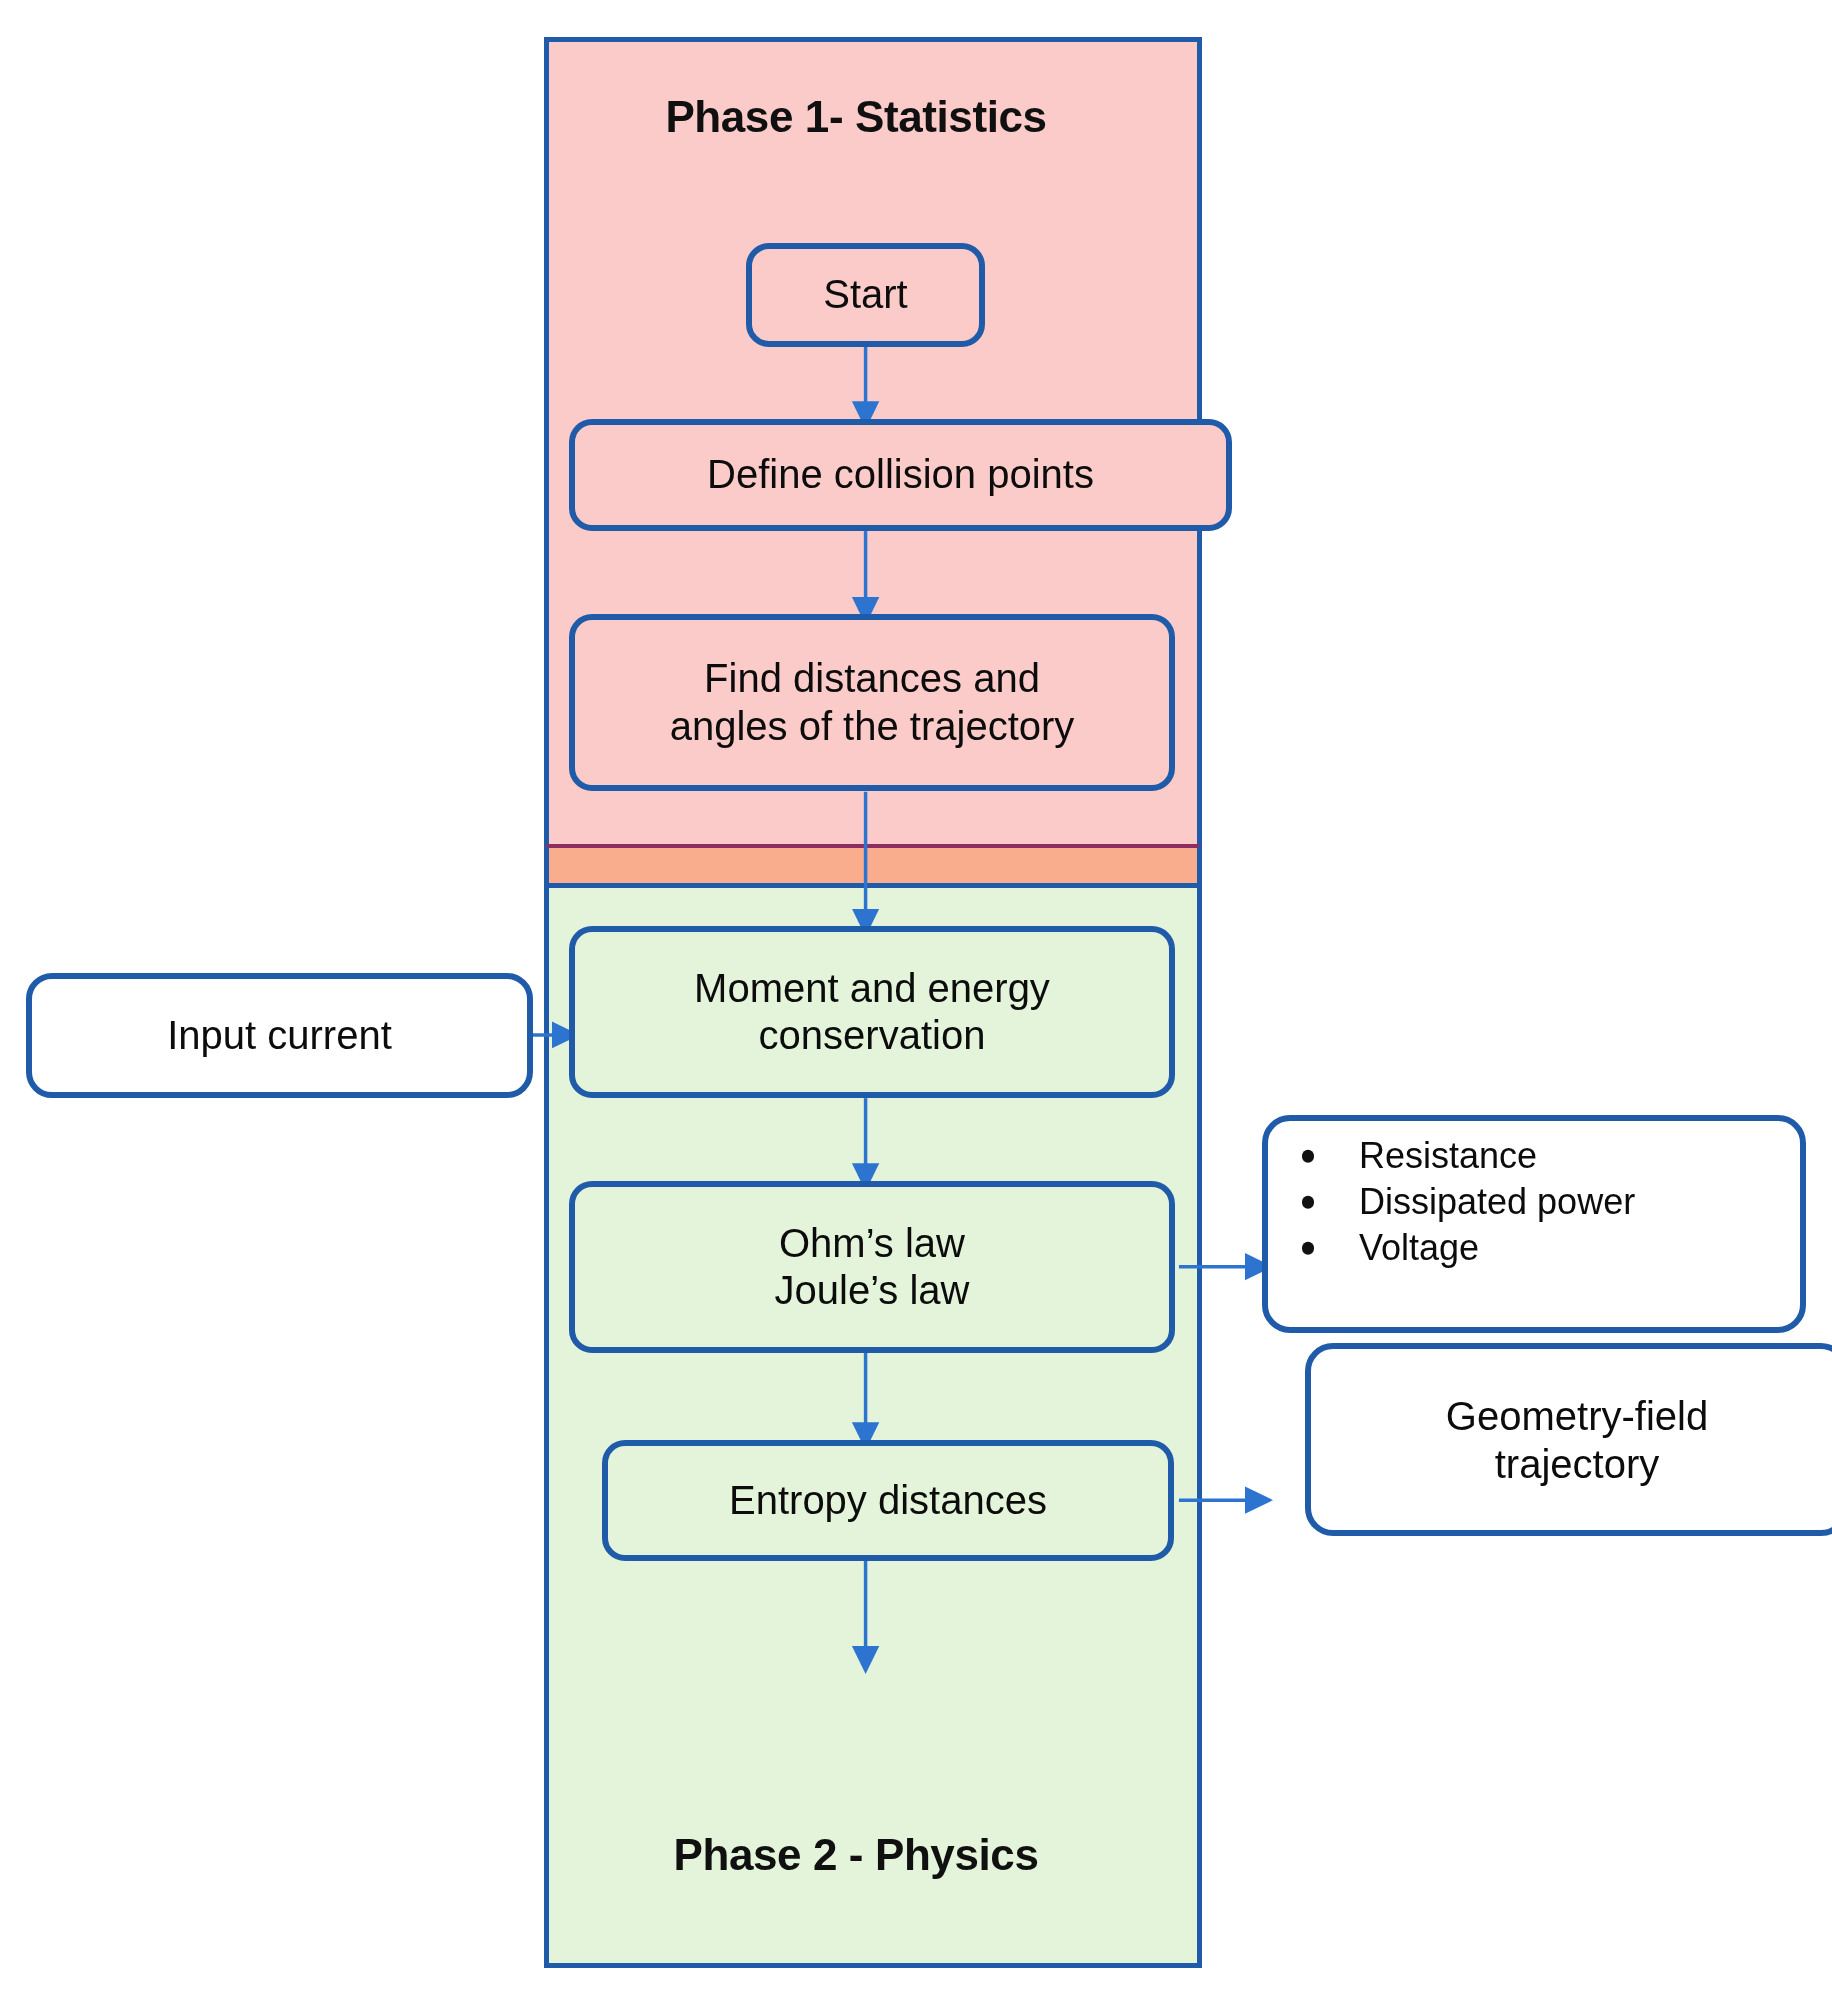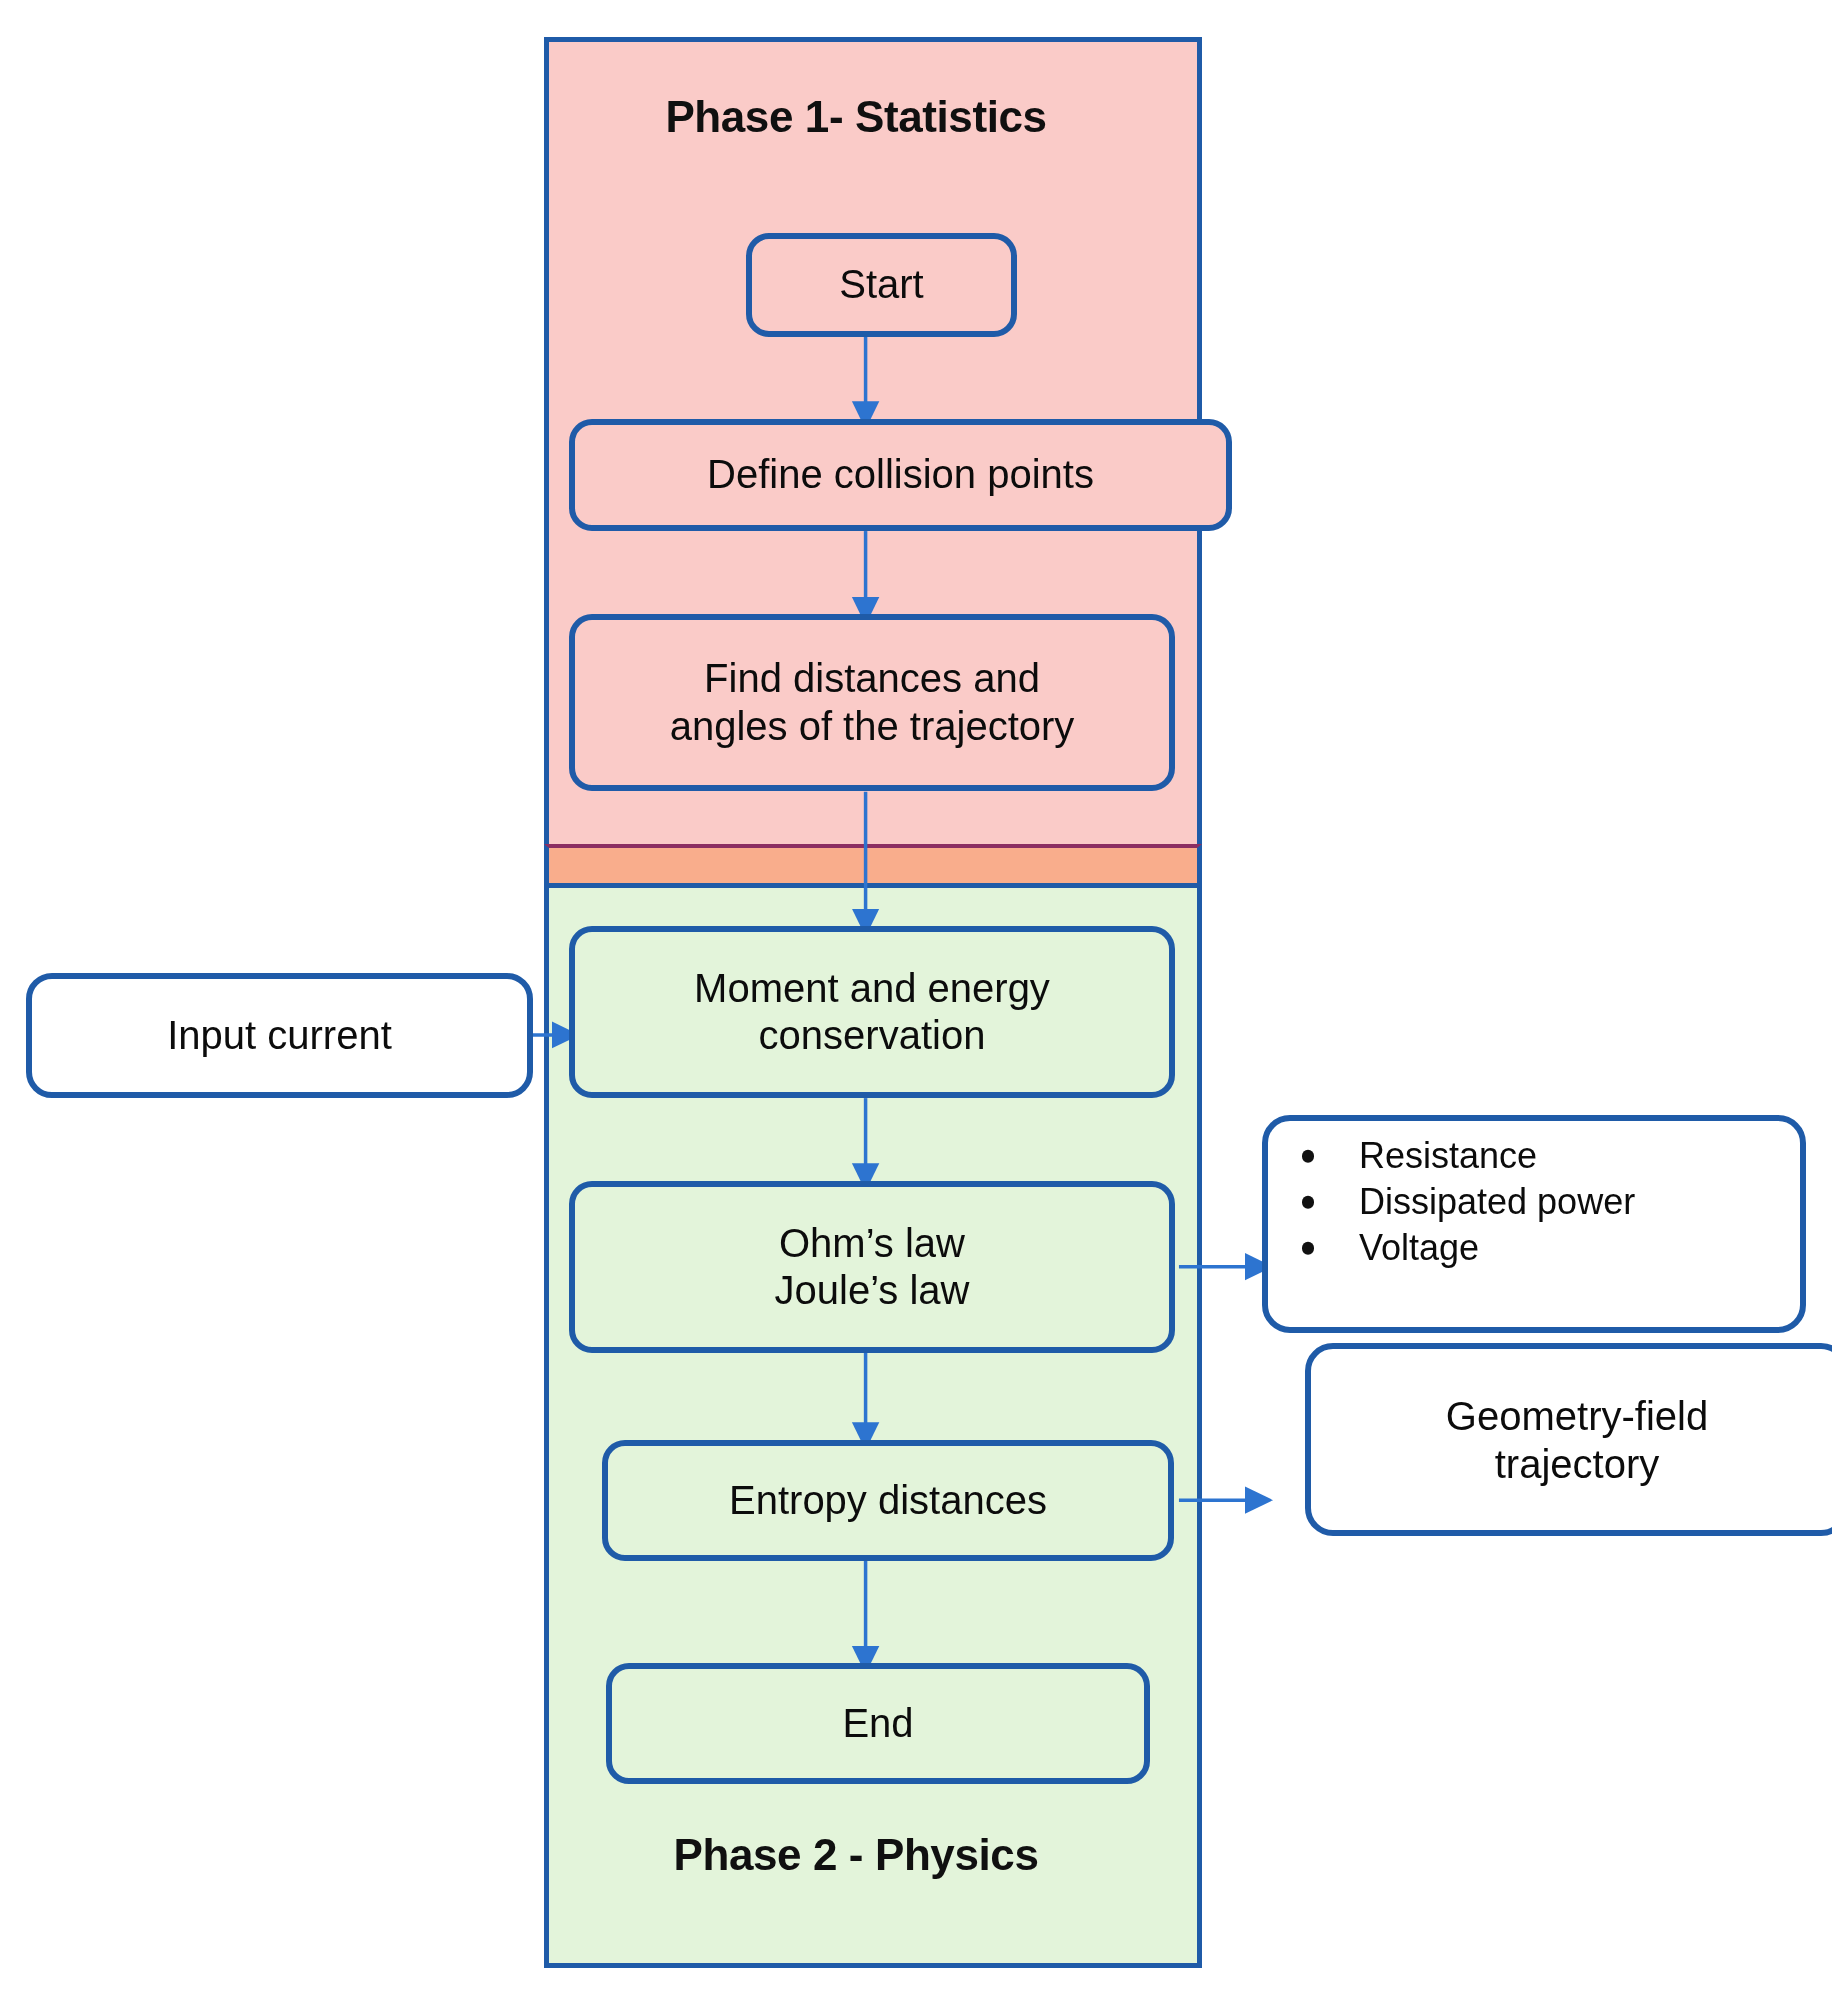--- a/index.html
+++ b/index.html
@@ -83,21 +83,21 @@
     text-align: center;
     font-size: 40px;
     color: #0c0c0c;
     line-height: 1.18;
     padding: 3.5px 12.3px;
   }
   .node.pink  { background: #FACBC8; }
   .node.green { background: #E3F4DA; }
   .node.white { background: #ffffff; }
 
-  #node-start            { left: 746px;  top: 233px;  width: 271px; height: 104px; }
+  #node-start            { left: 746px;  top: 243px;  width: 239px; height: 104px; }
   #node-collision        { left: 569px;  top: 419px;  width: 663px; height: 112px; }
   #node-distances        { left: 569px;  top: 614px;  width: 606px; height: 177px; }
   #node-conservation     { left: 569px;  top: 926px; width: 606px; height: 172px; }
   #node-ohm              { left: 569px;  top: 1181px; width: 606px; height: 172px; }
   #node-entropy          { left: 602px;  top: 1440px; width: 572px; height: 121px; }
   #node-end              { left: 606px;  top: 1663px; width: 544px; height: 121px; }
 
   #node-input-current    { left: 26px;   top: 973px; width: 507px; height: 125px;
                            border-radius: 26px; }
 
@@ -217,23 +217,20 @@
     <span>
       <span>Ohm’s law</span><br>
       <span>Joule’s law</span>
     </span>
   </div>
 
   <div id="node-entropy" class="node green">
     <span>Entropy distances</span>
   </div>
 
-  <div id="node-end" class="node green">
-    <span>End</span>
-  </div>
 
   <div id="node-input-current" class="node white">
     <span>Input current</span>
   </div>
 
   <div id="outbox-electrical" class="outbox">
     <ul class="bullet-list">
       <li>Resistance</li>
       <li>Dissipated power</li>
       <li>Voltage</li>

